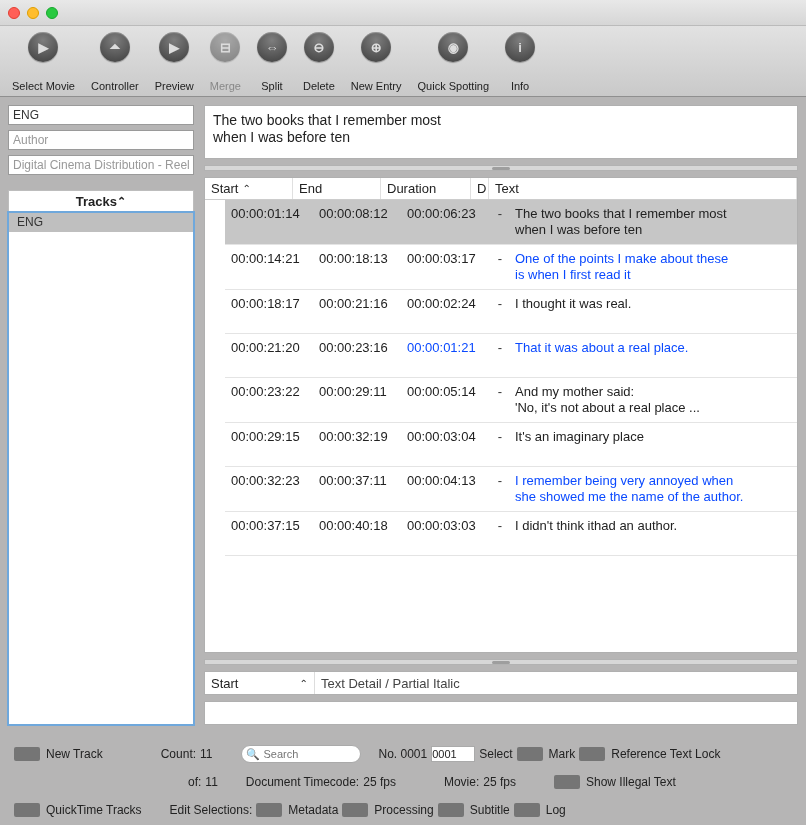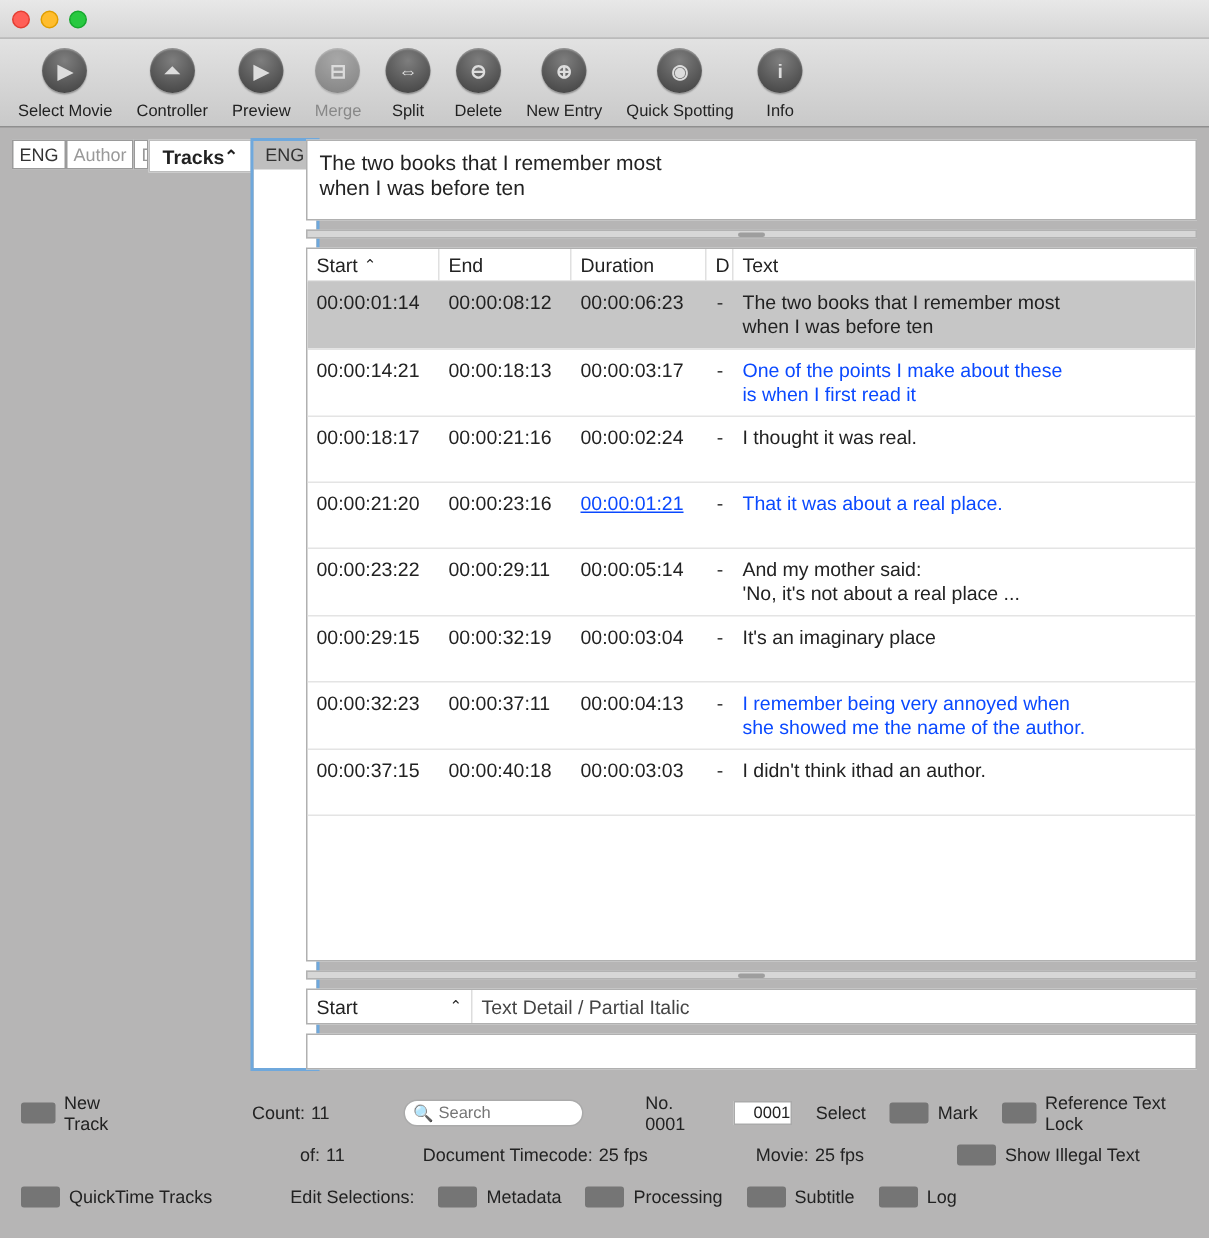--- a/index.html
+++ b/index.html
@@ -14,69 +14,69 @@
 .t-max   { background:#28c940; border:1px solid #17a82e;}
 .title-wrap { flex:1; text-align:center; color:#444; font-size:13px; }
 .title-wrap .edited { color:#999; }
 .chev { color:#999; font-size:10px; margin-left:2px; }
 
 
 .toolbar { background: linear-gradient(#e2e2e2,#c9c9c9); display:flex; gap:4px; padding: 6px 6px 4px; border-bottom:1px solid #8f8f8f; }
 .tool { display:flex; flex-direction:column; align-items:center; width: auto; padding: 0 6px; cursor:pointer; }
 .tool .ico { width:30px; height:30px; border-radius:50%; background: radial-gradient(circle at 50% 28%, #7e7e7e, #3d3d3d); display:flex; align-items:center; justify-content:center; color:#ddd; font-weight:bold; box-shadow: inset 0 1px 1px rgba(255,255,255,.3), 0 1px 1px rgba(0,0,0,.3); }
 .tool.disabled .ico { filter: grayscale(1) opacity(.55); }
-.tool .lbl { font-size:11px; color:#222; margin-top:6px; }
+.tool .lbl { font-size:11px; color:#222; margin-top:18px; }
 .tool.disabled .lbl { color:#888; }
 
 
 .mid { display:flex; gap:10px; padding:8px; height: 636px; }
-.leftpane { width:186px; display:flex; flex-direction:row; }
+.leftpane { width:186px; display:flex; flex-direction:column; }
 .inp { height:20px; background:#fff; border:1px solid #9a9a9a; padding:2px 4px; font-size:12px; color:#333; margin-bottom:5px; }
 .inp.placeholder { color:#999; }
 
 .tracks-hdr { background:#fff; border:1px solid #bdbdbd; height:22px; display:flex; align-items:center; justify-content:center; padding:0 8px; font-weight:600; }
 .tracks-hdr .caret { font-size:11px; }
 .tracks-body { flex:1; background:#fff; border:1px solid #9a9a9a; border-top:none; outline: 2px solid #6fa8dc; outline-offset:-1px;}
 .trk { padding:3px 8px; font-size:12px; }
 .trk.sel { background:#bfbfbf; color:#333; }
 
 
 .rightpane { flex:1; display:flex; flex-direction:column; gap:6px; }
 .textbox { background:#fff; border:1px solid #b0b0b0; height:54px; padding:6px 8px; font-size:14px; color:#222; line-height:17px; }
 .grip { height:6px; background:#d7d7d7; border:1px solid #b2b2b2; position:relative; }
 .grip::after { content:""; width:18px; height:3px; background:#9e9e9e; border-radius:2px; position:absolute; left:50%; top:1px; transform:translateX(-50%); }
 
 .grid-wrap { background:#fff; border:1px solid #b0b0b0; flex:1; display:flex; flex-direction:column; overflow:hidden; }
 .grid-h { display:flex; background:#fff; border-bottom:1px solid #ccc; font-size:13px; color:#222; height:22px; align-items:center; }
 .grid-h div { padding:0 6px; border-right:1px solid #e0e0e0; height:100%; display:flex; align-items:center; }
 .c-start { width:88px; } .c-end { width:88px; } .c-dur { width:90px; } .c-d { width:18px; text-align:center; } .c-txt { flex:1; }
 .sort { font-size:10px; margin-left:4px; }
-.grid-body { flex:1; overflow:auto; }
+.grid-body { flex:1; overflow:auto;padding-left:20px; }
 .row { display:flex; padding:6px 0; border-bottom:1px solid #e4e4e4; font-size:13px; min-height:44px; align-items:flex-start; }
 .row > div { padding:0 6px; }
 .row.sel { background:#c6c6c6; }
 .row .c-start,.row .c-end,.row .c-dur { font-feature-settings:"tnum"; }
-.row .c-dur.warn { color:#0a49ff;text-decoration:underline; }
+.row .c-dur.warn { color:#0a49ff; }
 .row .c-txt.blue { color:#0a49ff; }
 .row .c-txt { line-height:16px; }
 .row .c-d { color:#333; }
 
 .detail-hdr { background:#fff; border:1px solid #b0b0b0; height:24px; display:flex; align-items:center; font-size:13px; }
 .detail-hdr .dh1 { width:110px; padding:0 6px; border-right:1px solid #ddd; height:100%; display:flex; align-items:center; }
 .detail-hdr .dh2 { flex:1; padding:0 6px; color:#444; }
 .detail-body { background:#fff; border:1px solid #b0b0b0; height:24px; }
 
 
 .bottom { background:#b6b5b5; padding: 10px 14px 10px; font-size:12px; color:#222; }
-.brow { display:flex; align-items:center; gap:16px; height:22px; margin-bottom:6px; }
+.brow { display:flex; align-items:center; gap:4px; height:22px; margin-bottom:6px; }
 .pill { width:26px; height:14px; background:#757575; border-radius:2px; display:inline-block; }
 .brow input.search { width:120px; height:18px; border-radius:9px; border:1px solid #aaa; padding:1px 8px 1px 22px; font-size:11px; background:#fff; }
 .brow .search-wrap { position:relative; }
 .brow .search-wrap .sico { position:absolute; left:6px; top:3px; font-size:11px; color:#999; }
-.brow .mini { width:44px; height:16px; background:#fff; border:1px solid #aaa; text-align:right; font-size:11px; padding-top:1px;}
+.brow .mini { width:44px; height:16px; background:#fff; border:1px solid #aaa; text-align:left; font-size:11px; padding-top:1px;}
 .lblgrp { display:flex; align-items:center; gap:6px; }
 .kv { display:flex; gap:4px; align-items:flex-end; }
 .kv .k { color:#222; }
 .kv .v { }
 </style>
 </head>
 <body>
 
 <div class="titlebar">
   <div class="traffic">

